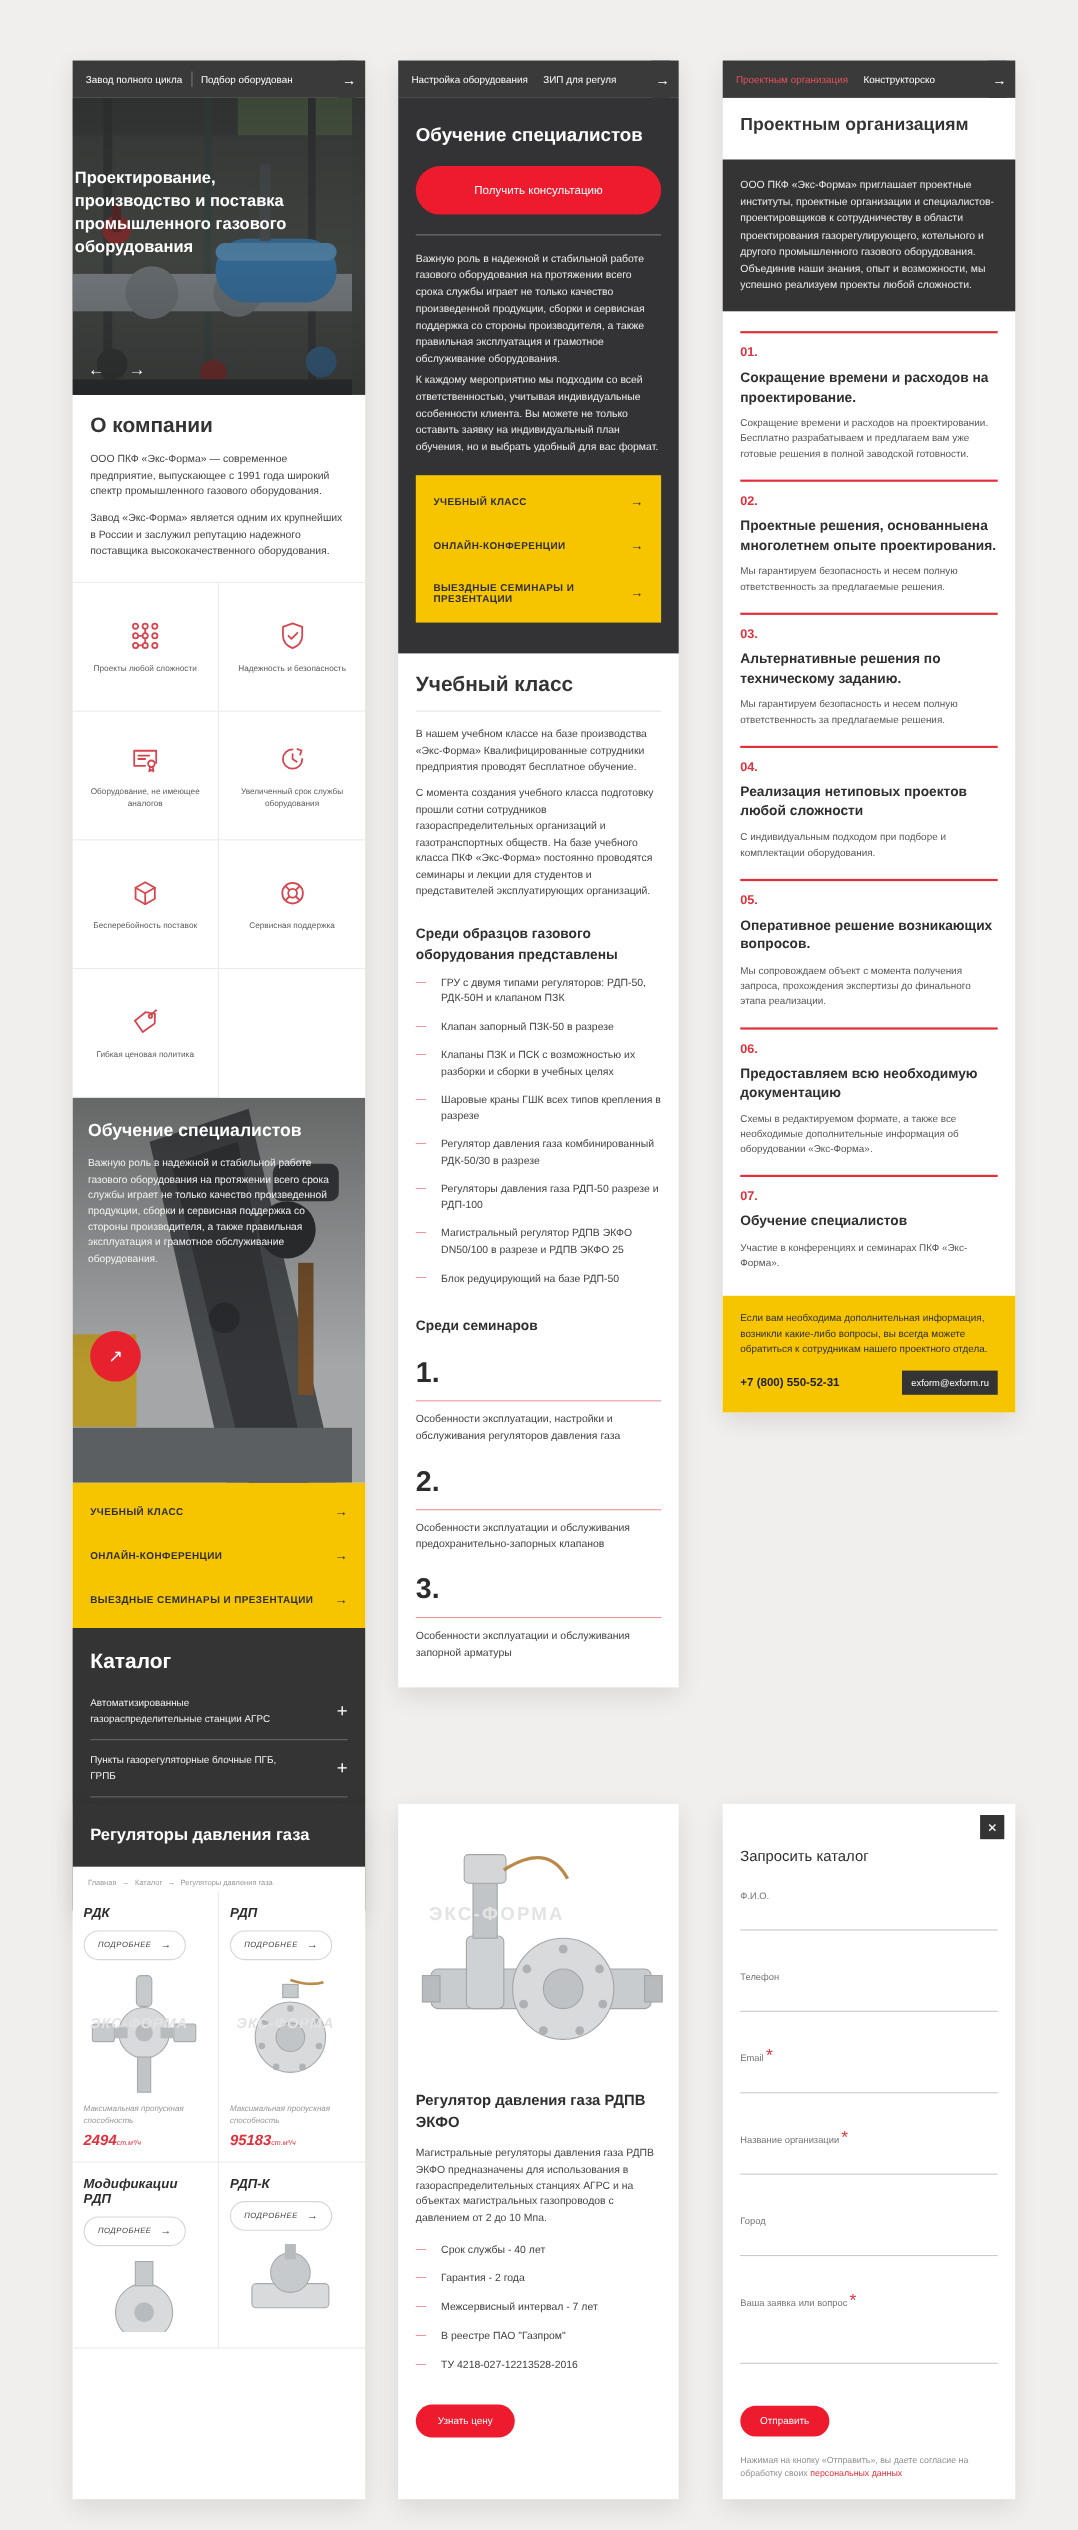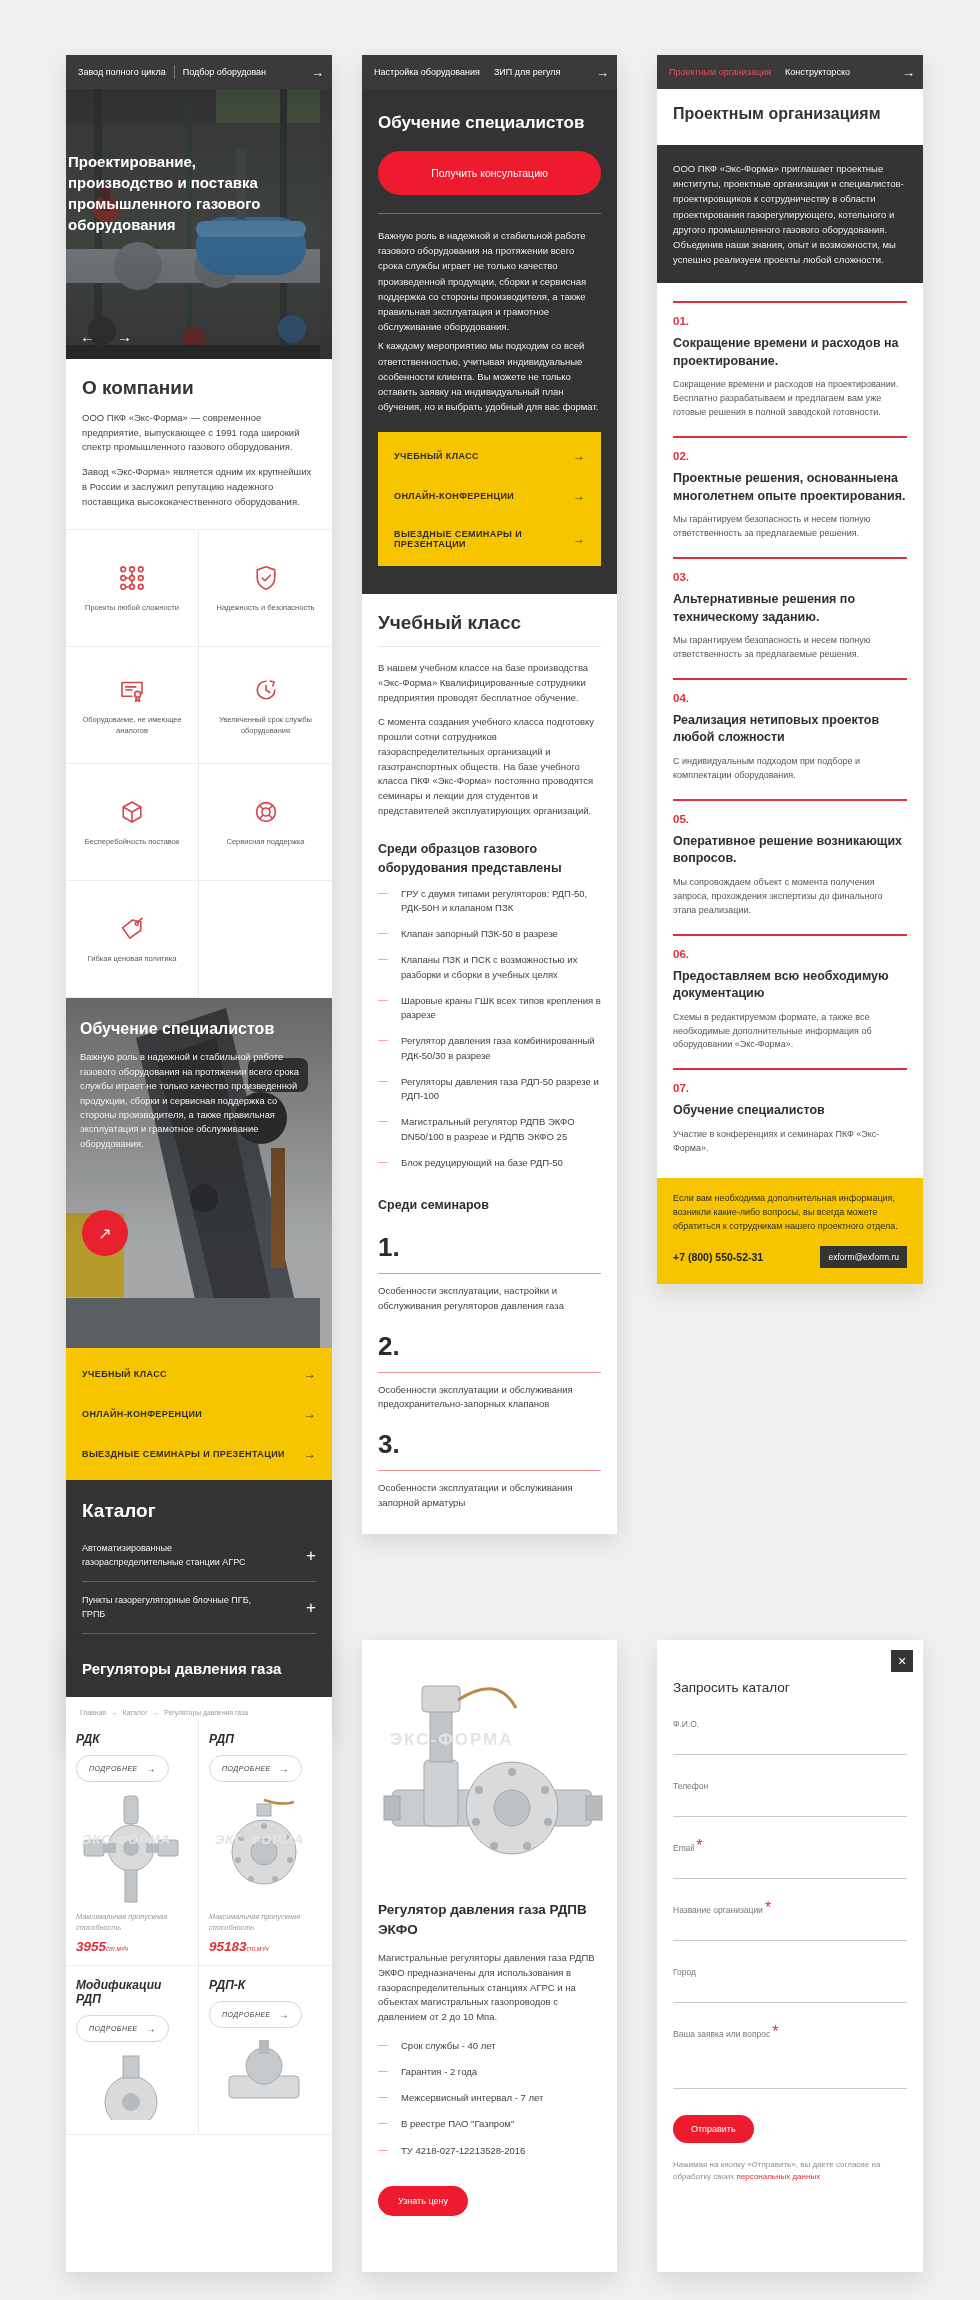--- a/index.html
+++ b/index.html
@@ -107,21 +107,21 @@
   .prodimg .wmark{top:90px;left:28px;font-size:17px;letter-spacing:2px;}
   .p5body{padding:4px 16px 16px;}
   .p5 .h-ttl{font-size:13.5px;font-weight:bold;color:#2e2e2e;line-height:1.45;margin:6px 0 12px;}
   .redpill{display:inline-block;background:#ee1b2e;color:#fff;border:none;border-radius:16px;
            padding:10px 20px;font-size:9px;font-family:inherit;cursor:pointer;margin-top:16px;}
   
   .p6{padding:14px 16px 16px;}
   .closebtn{position:absolute;top:10px;right:10px;width:22px;height:22px;background:#343434;color:#fff;
             display:flex;align-items:center;justify-content:center;font-size:11px;cursor:pointer;}
   .p6 .h-ttl{font-size:13.5px;font-weight:normal;color:#2e2e2e;margin:26px 0 18px;}
-  .field{margin-bottom:20px;}
+  .field{margin-bottom:32px;}
   .field .flabel{font-size:8.5px;color:#767676;}
   .field .star{color:#e0303c;margin-left:2px;}
   .field input{display:block;width:100%;border:none;border-bottom:1px solid #c9c9c9;height:24px;
                font-family:inherit;font-size:10px;background:transparent;outline:none;}
   .field.tall input{margin-top:24px;}
   .note{font-size:8px;color:#8f8f8f;line-height:1.55;margin-top:16px;}
   .note .lnk{color:#e0313d;cursor:pointer;}
 </style>
 </head>
 <body>
@@ -452,21 +452,21 @@
             <rect x="8" y="50" width="20" height="16" rx="2" fill="#c7cacc" stroke="#a7aaac"></rect>
             <rect x="82" y="50" width="20" height="16" rx="2" fill="#c7cacc" stroke="#a7aaac"></rect>
             <rect x="28" y="53" width="12" height="10" fill="#b8bbbd"></rect>
             <rect x="70" y="53" width="12" height="10" fill="#b8bbbd"></rect>
             <rect x="49" y="80" width="12" height="32" fill="#c2c5c7" stroke="#a7aaac"></rect>
             <circle cx="55" cy="58" r="8" fill="#b8bbbd"></circle>
           </svg>
         </div>
         <div class="statlbl">Максимальная пропускная способность</div>
         <div class="statval">
-          <span class="v">3955</span><span class="u">ст.м³/ч</span>
+          <span class="v">2494</span><span class="u">ст.м³/ч</span>
         </div>
       </div>
       <div class="card">
         <div class="ttl">РДП</div>
         <span class="obtn">
           <span>ПОДРОБНЕЕ</span>
           <span class="ar">→</span>
         </span>
         <div class="pimg">
           <span class="wmark">ЭКС-ФОРМА</span>

